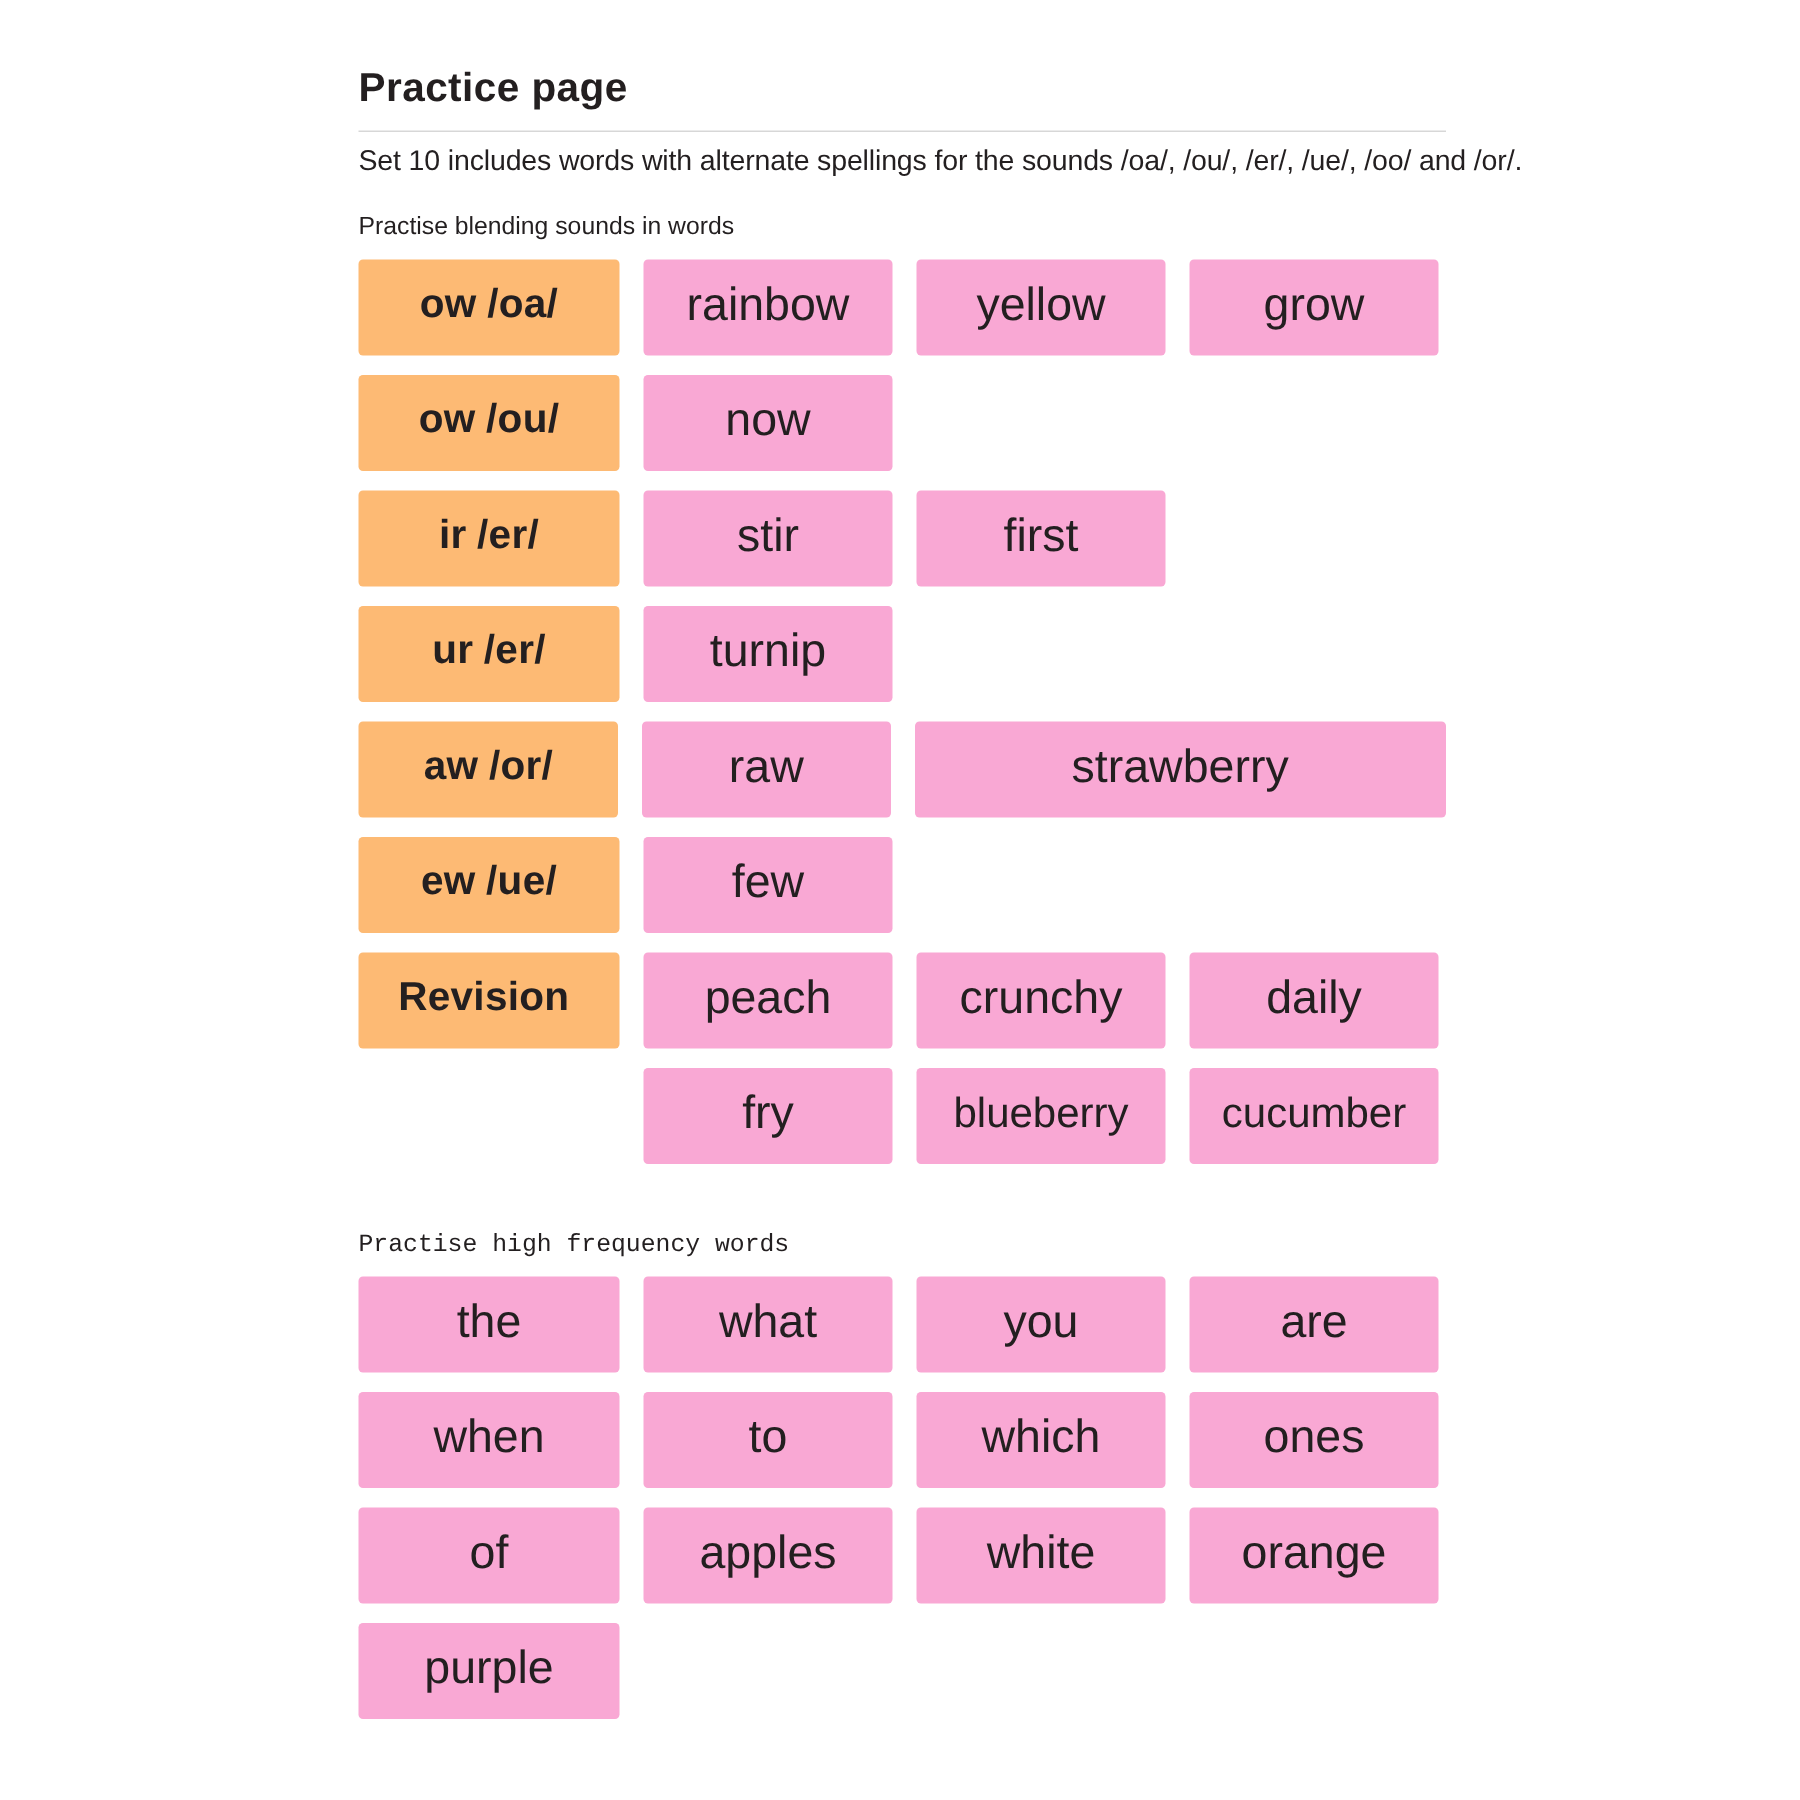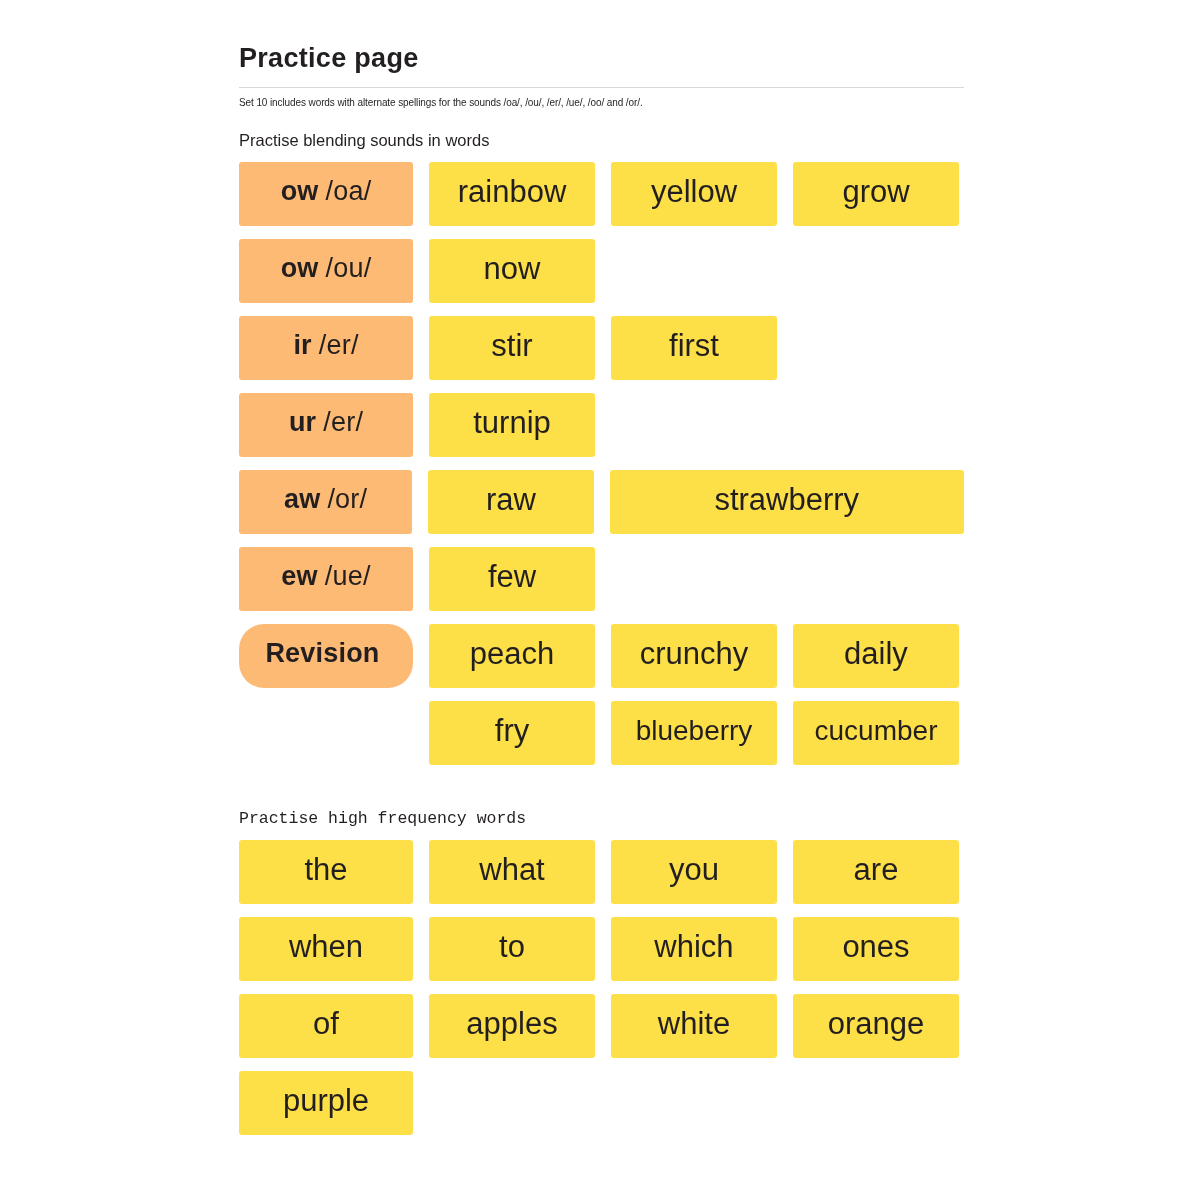--- a/index.html
+++ b/index.html
@@ -28,42 +28,42 @@
     color: #231f20;
     margin: 44px 0 0 0;
     line-height: 1.1;
   }
   .rule {
     border-top: 1px solid #d7d7d7;
     margin: 13px 0 0 0;
     width: 725px;
   }
   .subtitle {
-    font-size: 10px;
+    font-size: 19px;
     letter-spacing: -0.1px;
     margin-top: 9px;
     color: #231f20;
     white-space: nowrap;
   }
   .section-label {
     font-size: 16.5px;
     margin-top: 23px;
     color: #231f20;
   }
   .grid {
     margin-top: 12px;
   }
   .row {
     display: flex;
     gap: 16px;
     margin-bottom: 13px;
     height: 64px;
   }
   .cell {
-    background: #fde047;
+    background: #f9a8d4;
     border-radius: 3px;
     display: flex;
     align-items: center;
     justify-content: center;
     font-size: 31px;
     line-height: 1;
     color: #231f20;
     box-sizing: border-box;
     padding-bottom: 4px;
     font-family: "Liberation Sans", sans-serif;
@@ -75,26 +75,25 @@
   .cell.key {
     background: #fdba74;
     font-size: 27px;
     letter-spacing: 0.2px;
   }
   .cell.key b {
     font-weight: bold;
     margin-right: 7px;
   }
   .cell.key span.ph {
-    font-weight: normal;
+    font-weight: bold;
   }
   .cell.revision {
     font-weight: bold;
     font-size: 27px;
-    border-radius: 25px;
   }
   .cell.small {
     font-size: 28px;
   }
   .section-label.second {
     margin-top: 44px;
     font-family: Liberation Mono, monospace;
   }
   .hf .cell { font-size: 31px; }
 </style>

